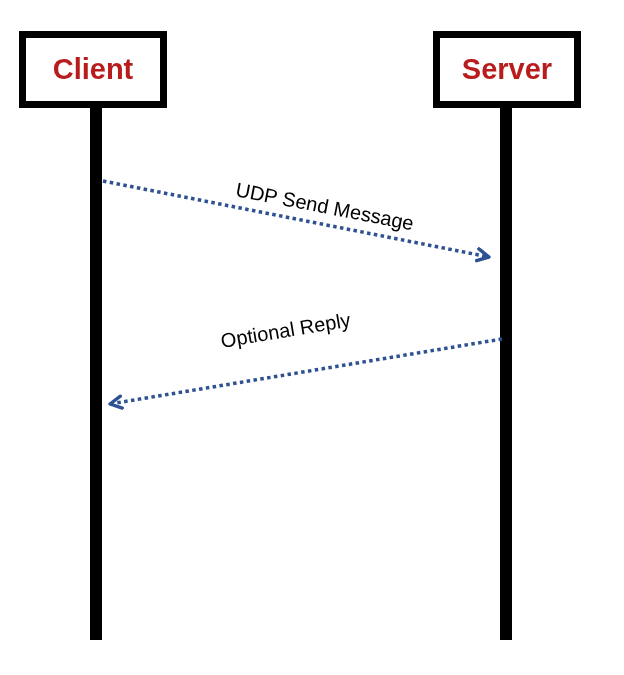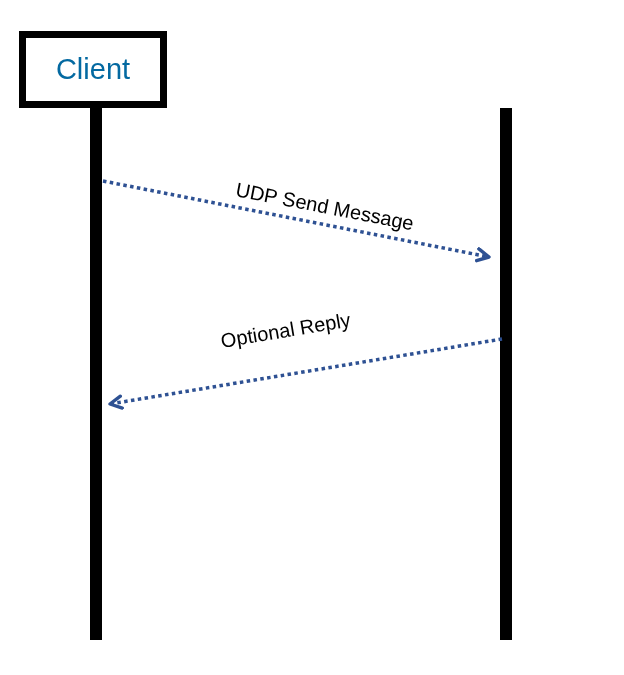--- a/index.html
+++ b/index.html
@@ -22,23 +22,23 @@
     box-sizing: border-box;
     width: 148px;
     height: 77px;
     border: 7px solid #000000;
     background: #ffffff;
     display: flex;
     align-items: center;
     justify-content: center;
   }
   .actor-box .actor-label {
-    font-weight: normal;
+    font-weight: bold;
     font-size: 29px;
-    color: #0369a1;
+    color: #b91c1c;
     letter-spacing: 0px;
   }
   #client-box { left: 19px; top: 31px; }
   #server-box { left: 433px; top: 31px; }
   .lifeline {
     position: absolute;
     width: 12px;
     background: #000000;
     top: 108px;
     height: 532px;
@@ -72,20 +72,23 @@
 </style>
 </head>
 <body>
 
 <div id="stage">
 
   <div class="actor-box" id="client-box">
     <span class="actor-label">Client</span>
   </div>
 
+  <div class="actor-box" id="server-box">
+    <span class="actor-label">Server</span>
+  </div>
 
   <div class="lifeline" id="client-lifeline"></div>
   <div class="lifeline" id="server-lifeline"></div>
 
   <svg id="arrow-layer" viewBox="0 0 624 675" xmlns="http://www.w3.org/2000/svg">
     <defs>
       <marker id="chevron-right" markerUnits="userSpaceOnUse" markerWidth="16" markerHeight="16" refX="13" refY="7.5" orient="auto">
         <path d="M1.5,1.5 L13,7.5 L1.5,13.5" fill="none" stroke-width="3.4" stroke-linecap="round" stroke-linejoin="round" stroke="#2e5193"></path>
       </marker>
       <marker id="chevron-left" markerUnits="userSpaceOnUse" markerWidth="16" markerHeight="16" refX="13" refY="7.5" orient="auto">

